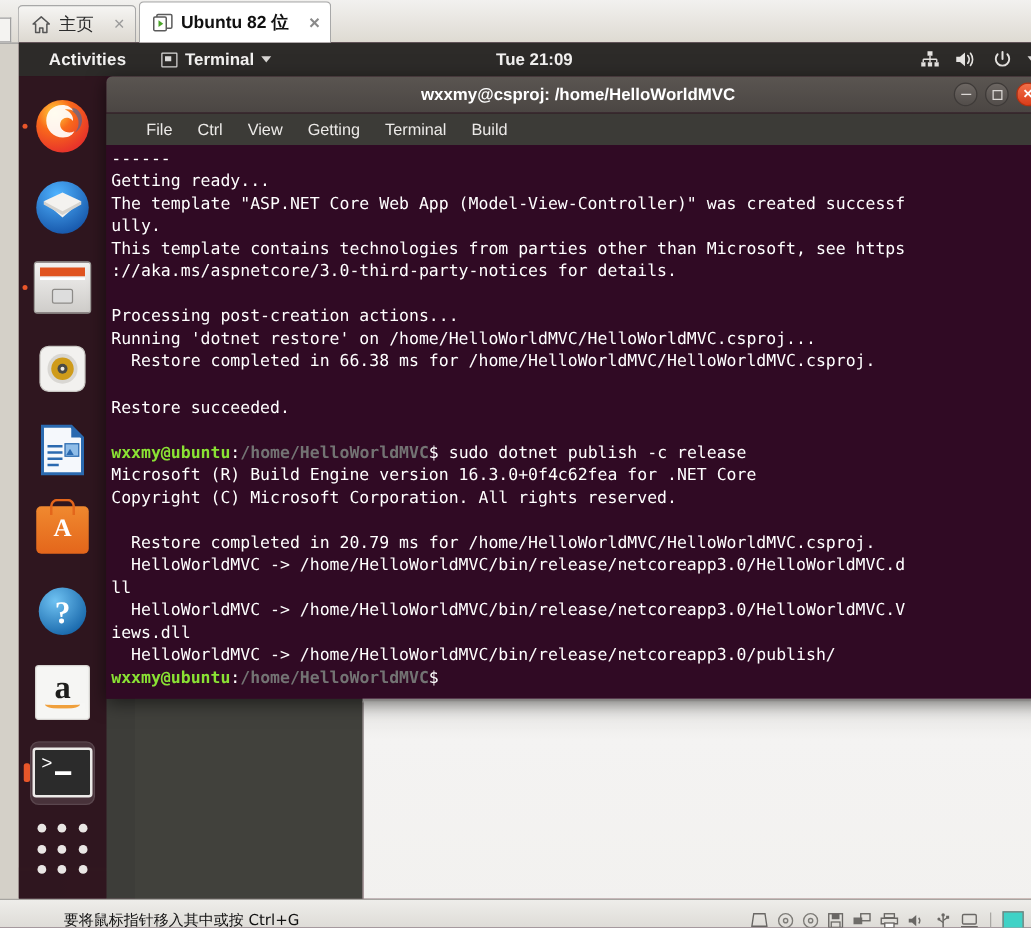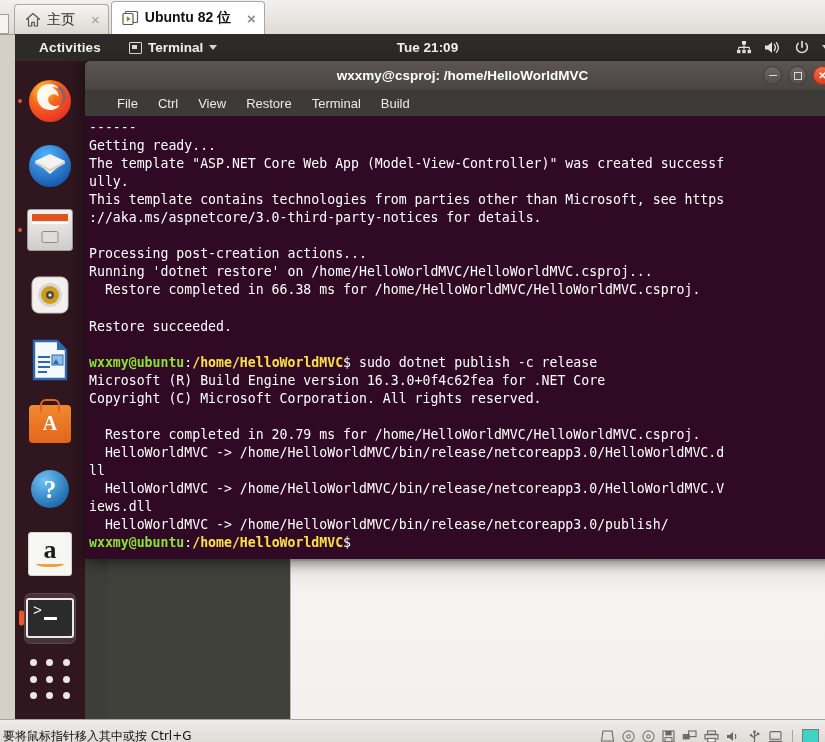--- a/index.html
+++ b/index.html
@@ -215,21 +215,21 @@
     border-radius:0 0 0 0;
   }
   #term-text{
     padding:3px 6px 0 4px;
     color:#ffffff;
     font-family:"DejaVu Sans Mono","Liberation Mono",monospace;
     font-size:13.2px;line-height:18.05px;
     white-space:pre;
   }
   #term-text .u{color:#8ae234;font-weight:bold;}
-  #term-text .p{color:#fde047;font-weight:bold;}
+  #term-text .p{color:#737373;font-weight:bold;}
   .term-scrollbar{
     position:absolute;right:2px;top:0;width:9px;height:443px;
   }
   .term-thumb{
     position:absolute;right:1px;top:228px;width:5px;height:202px;
     background:#e4703b;border-radius:2px;
   }
 
   
   #bg-dark{
@@ -261,20 +261,21 @@
   }
 
   
   #vm-statusbar{
     position:absolute;left:0;top:719px;width:825px;height:23px;
     background:linear-gradient(#eeedea,#dedcd7);
     border-top:1px solid #a7a5a1;
     display:flex;align-items:center;
     font-size:12px;color:#111;
     box-sizing:border-box;
+    padding-left:48px;
   }
   #vm-status-msg{
     margin-left:3px;
     white-space:nowrap;
     overflow:hidden;
     line-height:13px;
     margin-top:11px;
     font-family:"DejaVu Sans",sans-serif;
   }
   #vm-dev-icons{
@@ -485,21 +486,21 @@
               <i class="sq"></i>
             </span>
           <span class="wbtn close">✕</span>
         </div>
       </div>
 
       <div id="term-menubar">
         <span>File</span>
         <span>Ctrl</span>
         <span>View</span>
-        <span>Restore</span>
+        <span>Getting</span>
         <span>Terminal</span>
         <span>Build</span>
       </div>
 
       <div id="term-body">
         <div id="term-text"><div>------</div><div>Getting ready...</div><div>The template "ASP.NET Core Web App (Model-View-Controller)" was created successf</div><div>ully.</div><div>This template contains technologies from parties other than Microsoft, see https</div><div>://aka.ms/aspnetcore/3.0-third-party-notices for details.</div><div>&nbsp;</div><div>Processing post-creation actions...</div><div>Running 'dotnet restore' on /home/HelloWorldMVC/HelloWorldMVC.csproj...</div><div>  Restore completed in 66.38 ms for /home/HelloWorldMVC/HelloWorldMVC.csproj.</div><div>&nbsp;</div><div>Restore succeeded.</div><div>&nbsp;</div><div><span class="u">wxxmy@ubuntu</span><span>:</span><span class="p">/home/HelloWorldMVC</span><span>$ sudo dotnet publish -c release</span></div><div>Microsoft (R) Build Engine version 16.3.0+0f4c62fea for .NET Core</div><div>Copyright (C) Microsoft Corporation. All rights reserved.</div><div>&nbsp;</div><div>  Restore completed in 20.79 ms for /home/HelloWorldMVC/HelloWorldMVC.csproj.</div><div>  HelloWorldMVC -&gt; /home/HelloWorldMVC/bin/release/netcoreapp3.0/HelloWorldMVC.d</div><div>ll</div><div>  HelloWorldMVC -&gt; /home/HelloWorldMVC/bin/release/netcoreapp3.0/HelloWorldMVC.V</div><div>iews.dll</div><div>  HelloWorldMVC -&gt; /home/HelloWorldMVC/bin/release/netcoreapp3.0/publish/</div><div><span class="u">wxxmy@ubuntu</span><span>:</span><span class="p">/home/HelloWorldMVC</span><span>$</span></div></div>
         <div class="term-scrollbar">
           <div class="term-thumb"></div>
         </div>
       </div>

